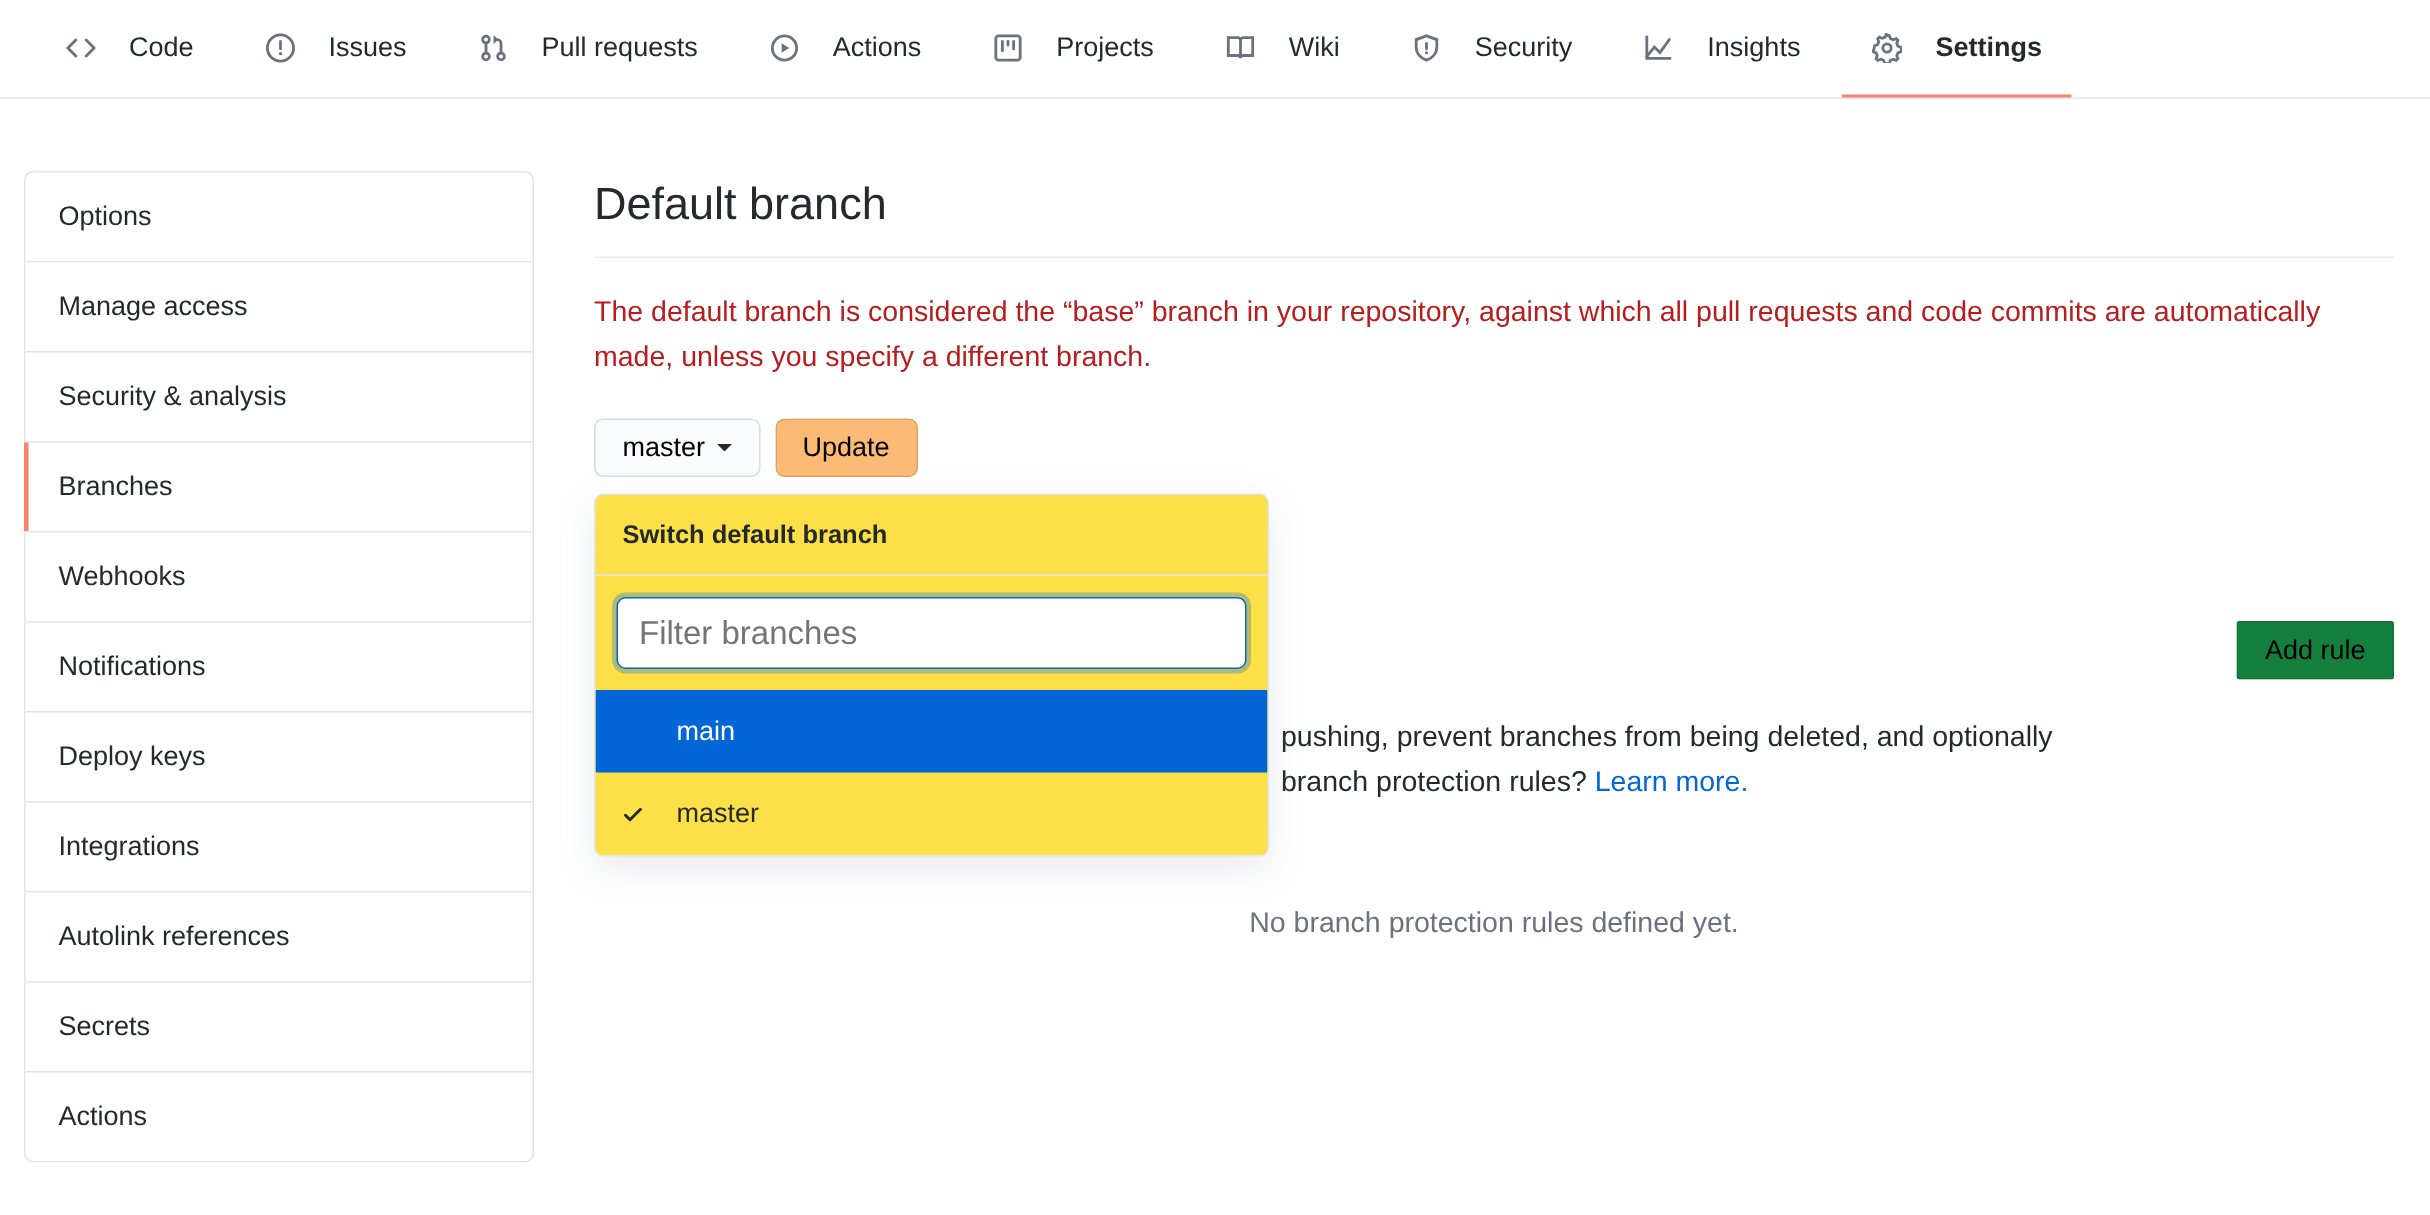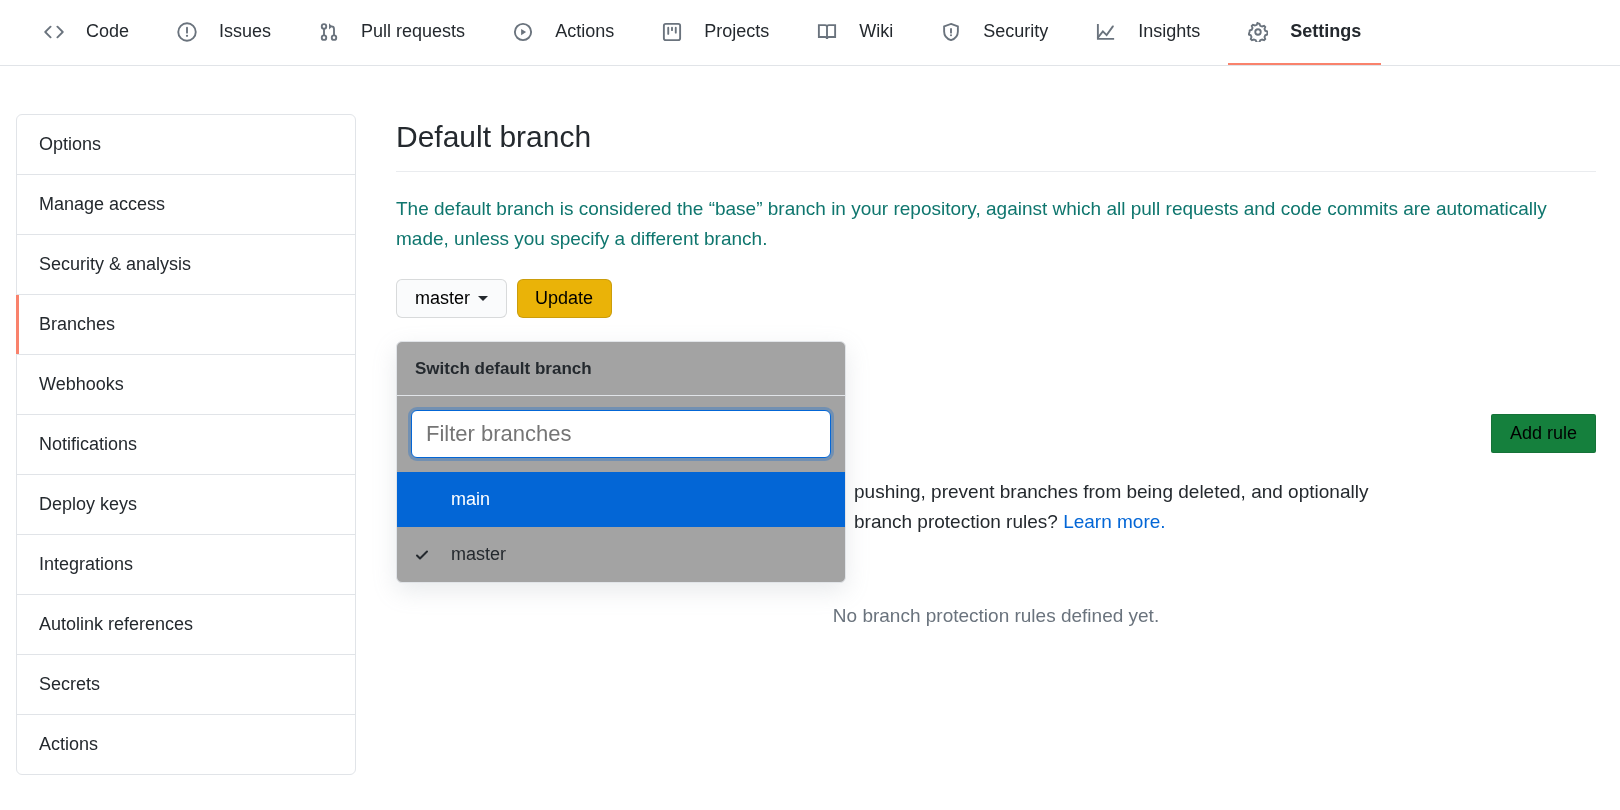--- a/index.html
+++ b/index.html
@@ -78,54 +78,54 @@
     .page-title {
       font-size: 30px;
       font-weight: 400;
       padding-bottom: 12px;
       border-bottom: 1px solid #eaecef;
     }
     .desc {
       margin-top: 22px;
       font-size: 19px;
       line-height: 1.6;
-      color: #0f766e;
+      color: #b91c1c;
     }
 
     .btn-row { margin-top: 24px; display: flex; gap: 10px; position: relative; }
     .btn {
       display: inline-flex;
       align-items: center;
       padding: 8px 18px;
       border: 1px solid rgba(27,31,35,0.15);
       border-radius: 6px;
       font-size: 18px;
       font-weight: 500;
       cursor: pointer;
       background: #fafbfc;
     }
     .btn-default { background: #fafbfc; }
-    .btn-secondary { background: #eab308; padding-left: 17px; }
+    .btn-secondary { background: #fdba74; padding-left: 17px; }
     .caret {
       display: inline-block;
       width: 0; height: 0;
       margin-left: 8px;
       border-left: 5px solid transparent;
       border-right: 5px solid transparent;
       border-top: 5px solid #24292e;
     }
 
     
     .select-menu {
       position: absolute;
       top: 100%;
       left: 0;
-      margin-top: 23px;
+      margin-top: 11px;
       width: 450px;
-      background: #a3a3a3;
+      background: #fde047;
       border: 1px solid #e1e4e8;
       border-radius: 6px;
       box-shadow: 0 8px 24px rgba(140,149,159,0.2);
       z-index: 100;
     }
     .select-menu-header {
       padding: 14px 18px;
       font-size: 17px;
       font-weight: 600;
       border-bottom: 1px solid #e1e4e8;

